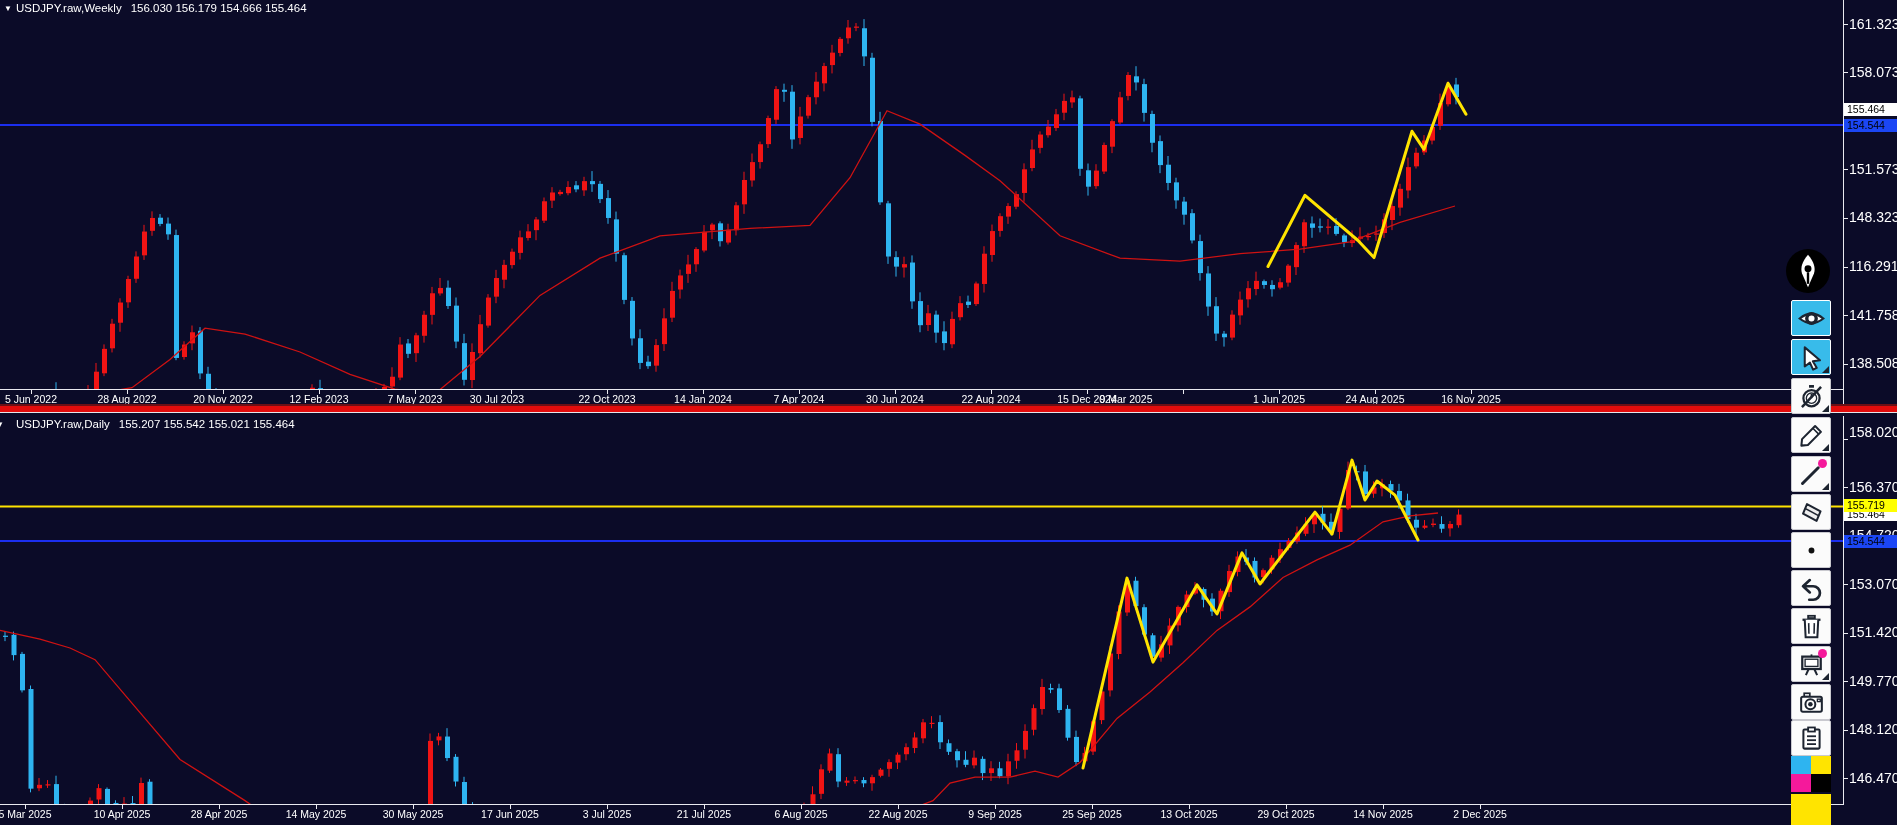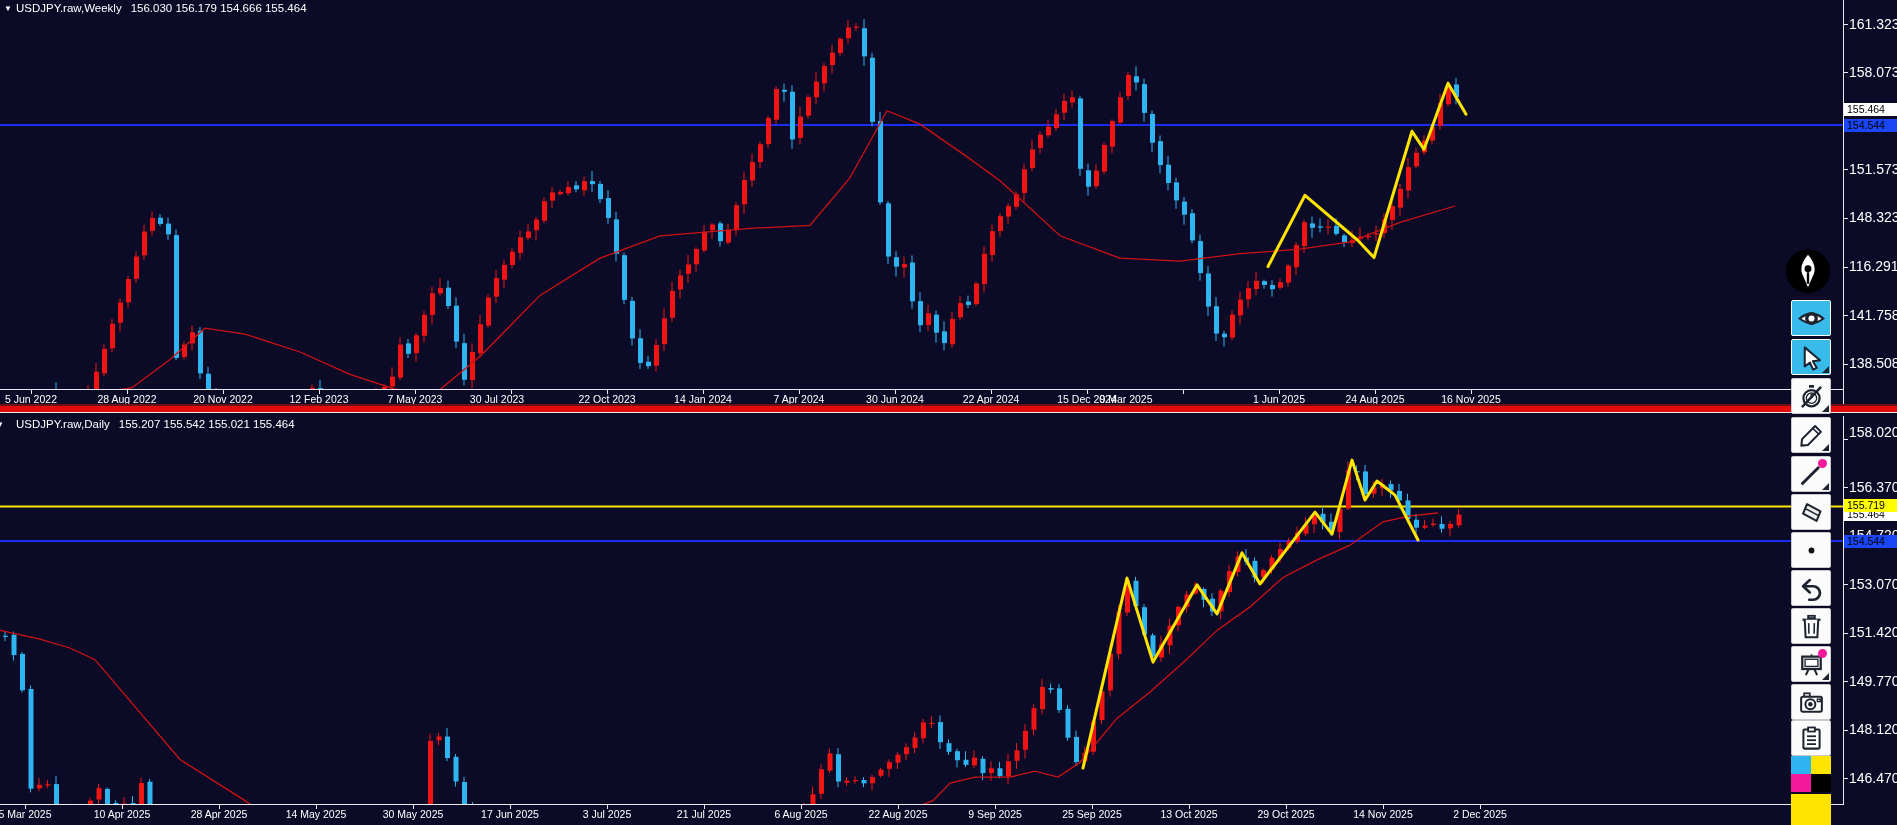--- a/index.html
+++ b/index.html
@@ -917,21 +917,21 @@
     <div class="xlab" style="left: 497px; top: 393px;">30 Jul 2023</div>
     <div class="xtick" style="left: 511px; top: 390px;"></div>
     <div class="xlab" style="left: 607px; top: 393px;">22 Oct 2023</div>
     <div class="xtick" style="left: 607px; top: 390px;"></div>
     <div class="xlab" style="left: 703px; top: 393px;">14 Jan 2024</div>
     <div class="xtick" style="left: 703px; top: 390px;"></div>
     <div class="xlab" style="left: 799px; top: 393px;">7 Apr 2024</div>
     <div class="xtick" style="left: 799px; top: 390px;"></div>
     <div class="xlab" style="left: 895px; top: 393px;">30 Jun 2024</div>
     <div class="xtick" style="left: 895px; top: 390px;"></div>
-    <div class="xlab" style="left: 991px; top: 393px;">22 Apr 2024</div>
+    <div class="xlab" style="left: 991px; top: 393px;">22 Aug 2024</div>
     <div class="xtick" style="left: 991px; top: 390px;"></div>
     <div class="xlab" style="left: 1087px; top: 393px;">15 Dec 2024</div>
     <div class="xtick" style="left: 1087px; top: 390px;"></div>
     <div class="xlab" style="left: 1126px; top: 393px;">9 Mar 2025</div>
     <div class="xtick" style="left: 1183px; top: 390px;"></div>
     <div class="xlab" style="left: 1279px; top: 393px;">1 Jun 2025</div>
     <div class="xtick" style="left: 1279px; top: 390px;"></div>
     <div class="xlab" style="left: 1375px; top: 393px;">24 Aug 2025</div>
     <div class="xtick" style="left: 1375px; top: 390px;"></div>
     <div class="xlab" style="left: 1471px; top: 393px;">16 Nov 2025</div>

